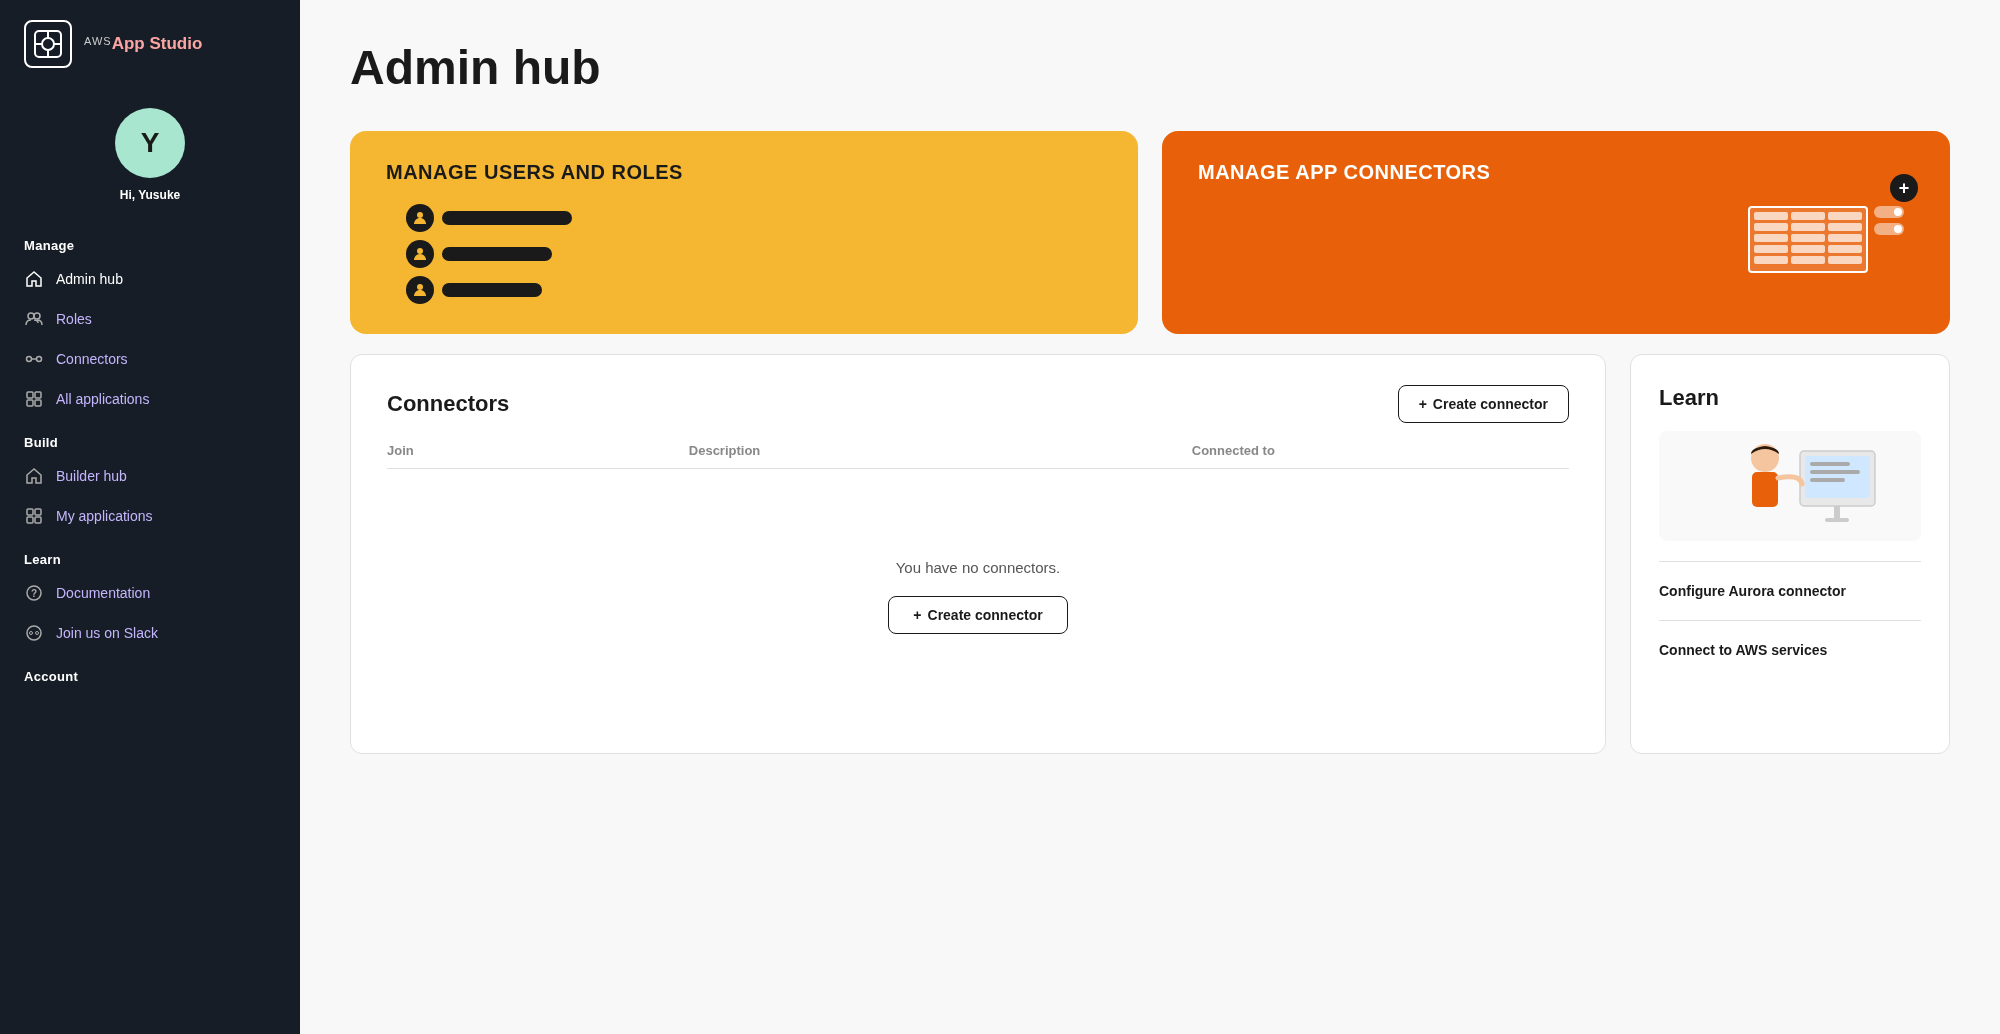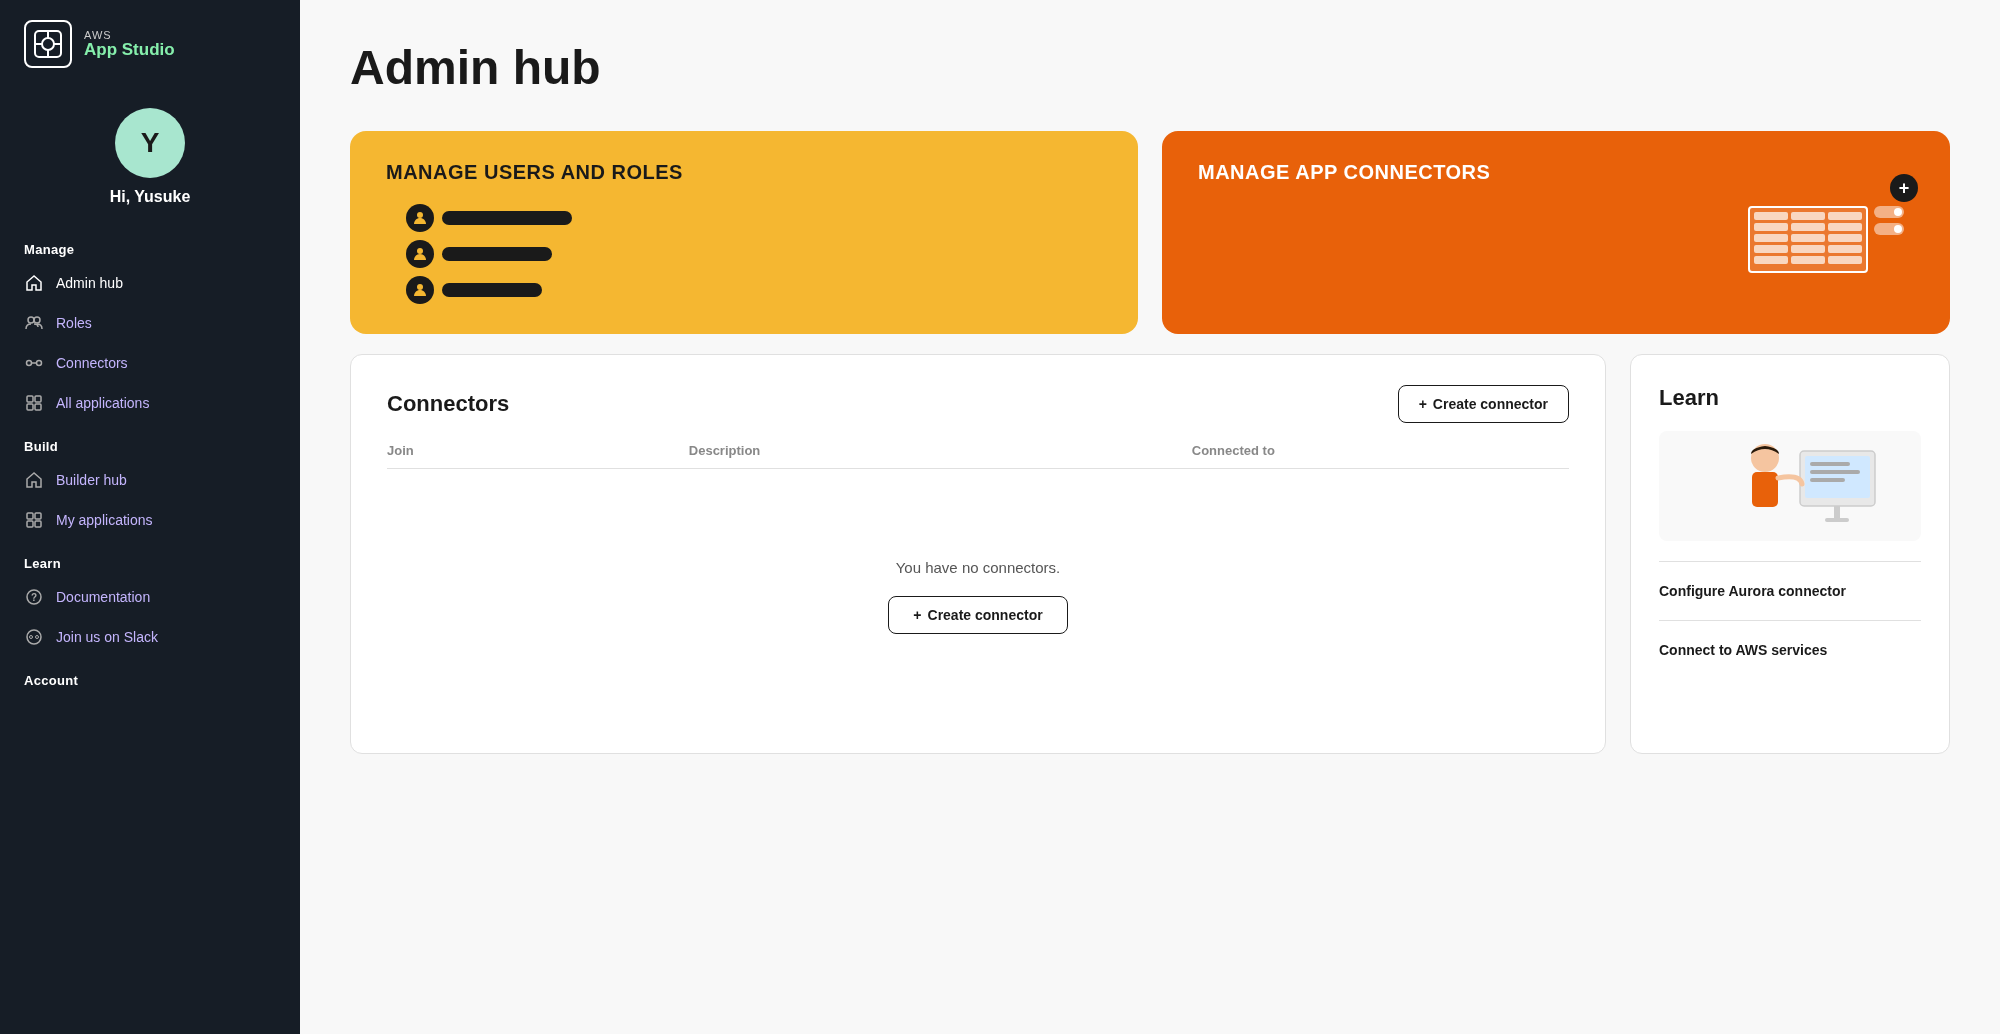--- a/index.html
+++ b/index.html
@@ -29,33 +29,33 @@
       border-radius: 8px;
       display: flex;
       align-items: center;
       justify-content: center;
       font-size: 22px;
       color: #fff;
       font-weight: bold;
     }
     .logo-text {
       display: flex;
-      flex-direction: column;
+      flex-direction: row;
       line-height: 1.1;
     }
     .logo-aws {
       font-size: 11px;
       font-weight: 400;
       color: #ccc;
       letter-spacing: 1px;
     }
     .logo-app-studio {
       font-size: 17px;
       font-weight: 700;
-      color: #86efac;
+      color: #fca5a5;
     }
     .sidebar-user {
       display: flex;
       flex-direction: column;
       align-items: center;
       padding: 20px 24px;
     }
     .avatar {
       width: 70px;
       height: 70px;
@@ -63,21 +63,21 @@
       background: #a8e6cf;
       display: flex;
       align-items: center;
       justify-content: center;
       font-size: 28px;
       font-weight: 700;
       color: #1a1a1a;
       margin-bottom: 10px;
     }
     .greeting {
-      font-size: 16px;
+      font-size: 12px;
       font-weight: 600;
       color: #fff;
     }
     .sidebar-section-label {
       font-size: 13px;
       font-weight: 700;
       color: #fff;
       padding: 16px 24px 6px;
       letter-spacing: 0.3px;
     }

